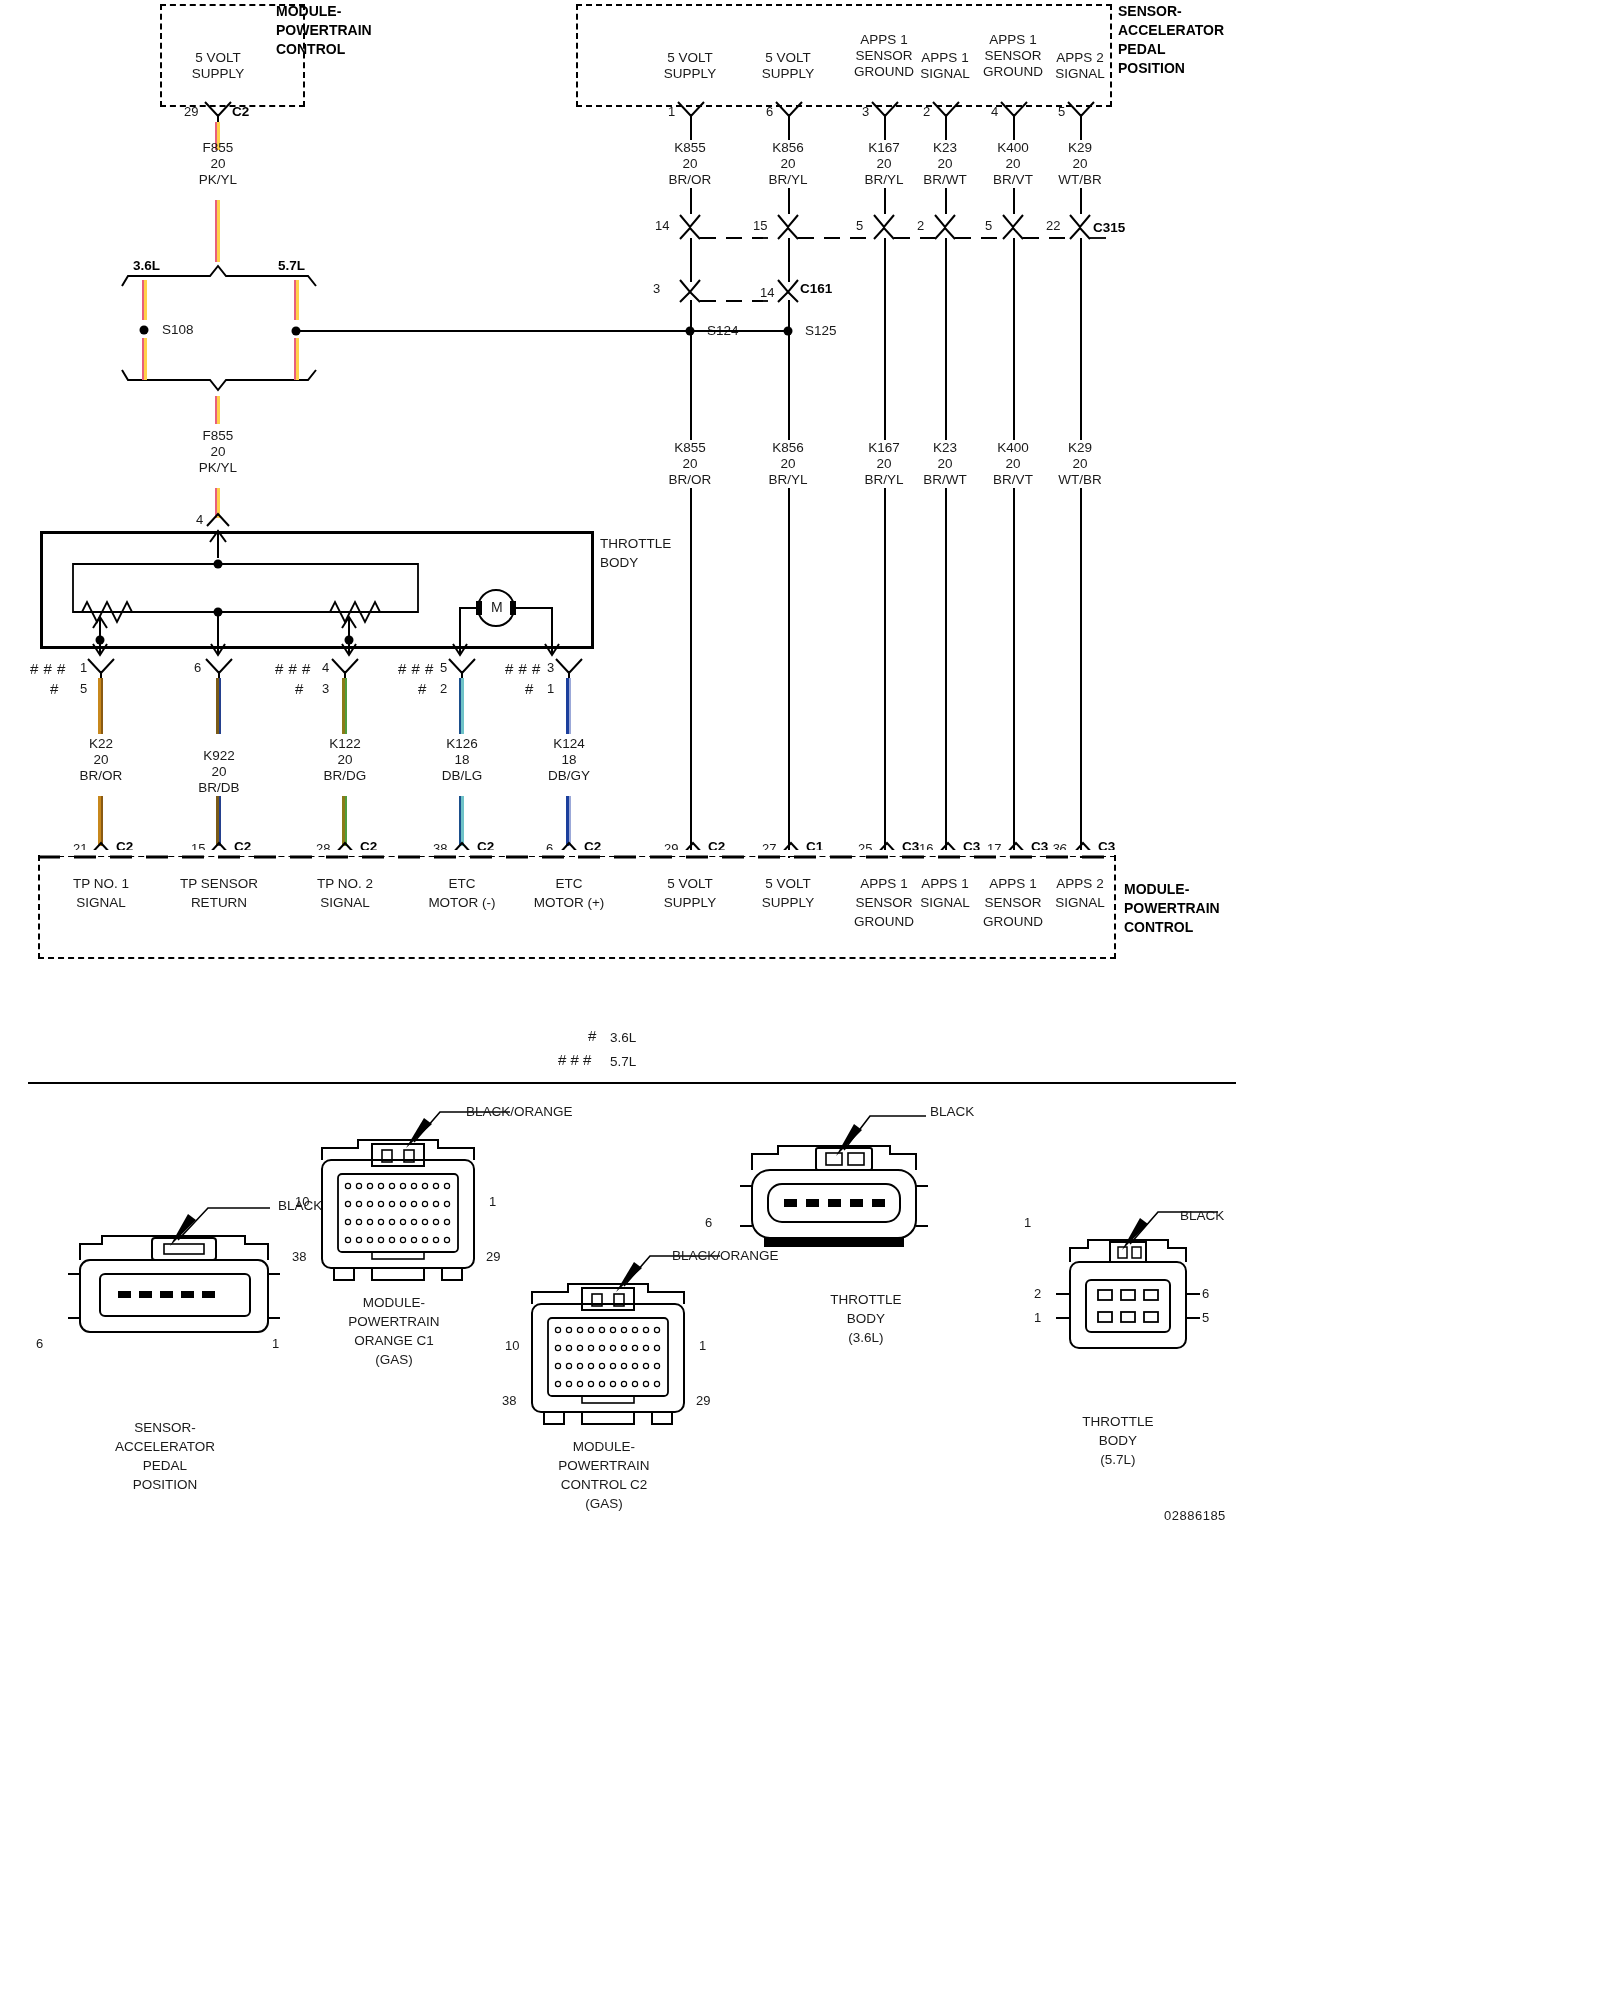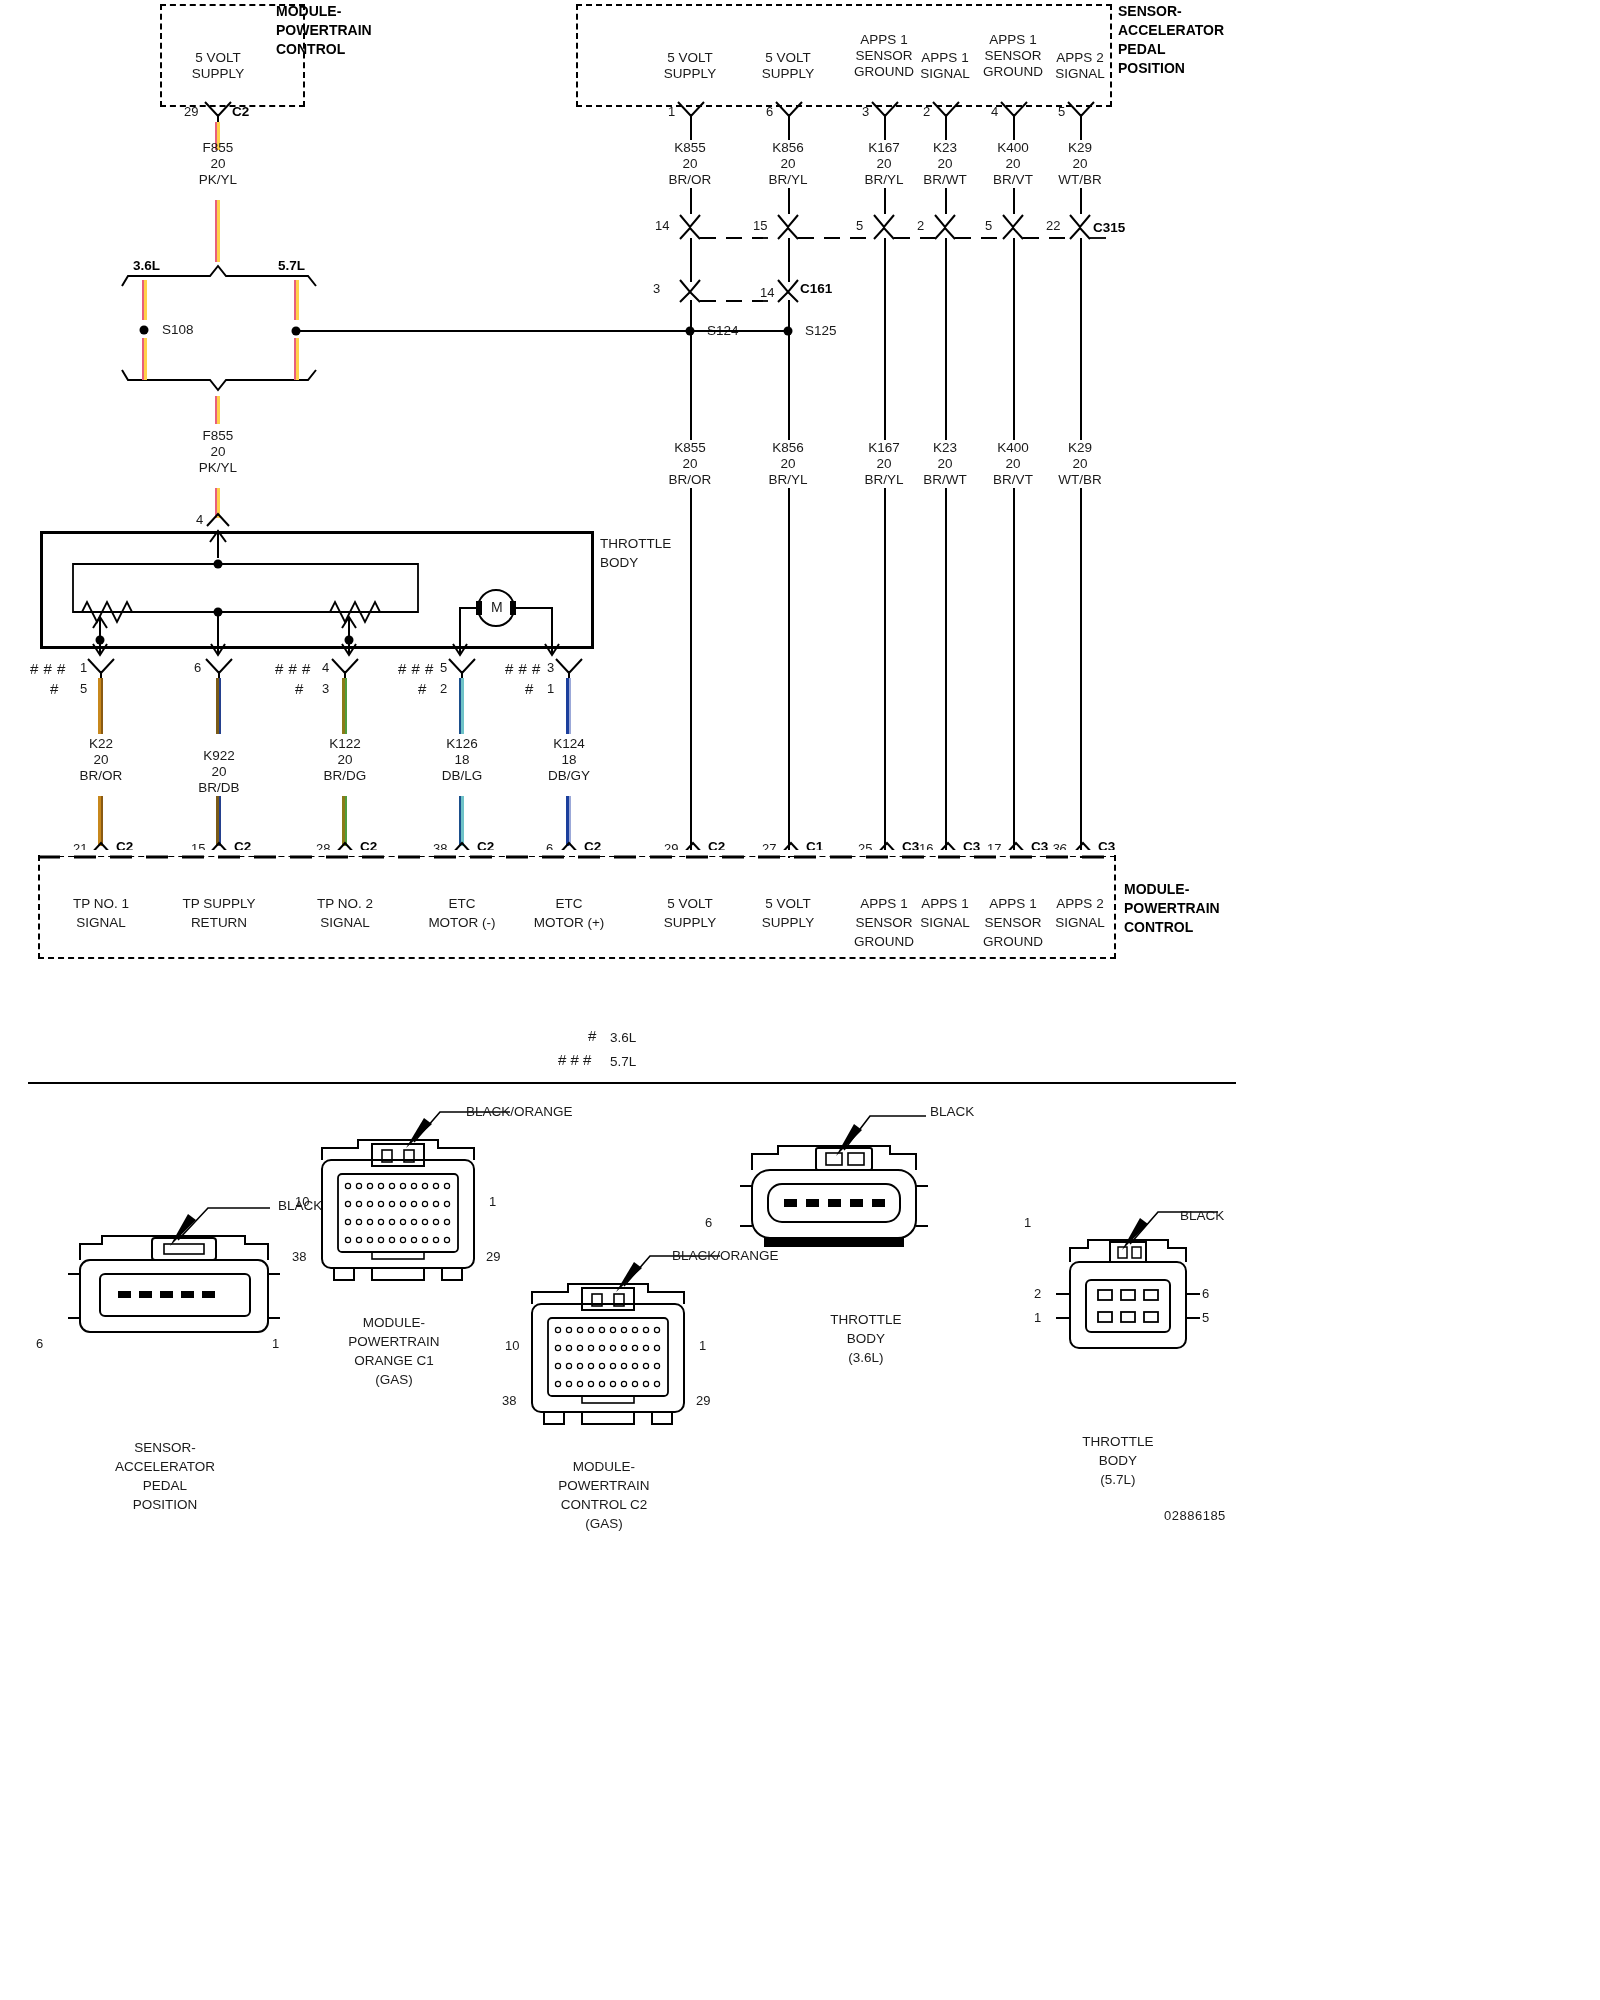--- a/index.html
+++ b/index.html
@@ -9,21 +9,21 @@
   .tc{position:absolute;font-size:13.5px;line-height:16px;white-space:nowrap;transform:translateX(-50%);text-align:center;color:#1a1a1a;}
   .bold{font-weight:bold;color:#000;}
   .hdr{position:absolute;font-size:14px;line-height:19px;font-weight:bold;color:#000;white-space:nowrap;}
   .vl{position:absolute;background:#000;width:1.6px;}
   .hl{position:absolute;background:#000;height:1.6px;}
   .dot{position:absolute;width:9px;height:9px;border-radius:50%;background:#000;transform:translate(-50%,-50%);}
   .dashbox{position:absolute;border:2.4px dashed #000;box-sizing:border-box;}
   .wire{position:absolute;width:5px;}
   svg{position:absolute;overflow:visible;}
   .sep{position:absolute;background:#000;height:2.4px;}
-  .cap{position:absolute;font-size:13.5px;line-height:19px;text-align:center;transform:translateX(-50%);white-space:nowrap;color:#1a1a1a;margin-top:20px;}
+  .cap{position:absolute;font-size:13.5px;line-height:19px;text-align:center;transform:translateX(-50%);white-space:nowrap;color:#1a1a1a;}
   .num{position:absolute;font-size:13px;color:#1a1a1a;white-space:nowrap;}
   .id{position:absolute;font-size:11px;color:#1a1a1a;letter-spacing:.5px;}
 </style>
 </head>
 <body>
 
 <div id="stage">
 
   <div class="dashbox" style="left:160px;top:4px;width:145px;height:103px;border-bottom-color:#000;"></div>
   <div class="hdr" style="left:276px;top:2px;">
@@ -327,21 +327,21 @@
       <div>20</div>
       <div>BR/DB</div>
     </div>
     <div class="wire" style="left:216px;top:796px;height:50px;background:linear-gradient(90deg,#7A5A18 0 50%,#24408E 50% 100%);"></div>
     <div class="num" style="left:191px;top:841px;">15</div>
     <svg width="26" height="16" style="left:206px;top:841px;">
         <path d="M2 14 L13 2 L24 14" stroke="#000" stroke-width="2" fill="none"></path>
       </svg>
     <div class="t bold" style="left:234px;top:839px;">C2</div>
     <div class="cap" style="left:219px;top:874px;">
-      <div>TP SUPPLY</div>
+      <div>TP SENSOR</div>
       <div>RETURN</div>
     </div>
   </div>
 
   <div>
     <div class="id" style="left:275px;top:660px;font-size:15px;"># # #</div>
     <div class="id" style="left:295px;top:680px;font-size:15px;">#</div>
     <div class="num" style="left:322px;top:660px;">4</div>
     <div class="num" style="left:322px;top:681px;">3</div>
     <svg width="30" height="22" style="left:330px;top:657px;">

